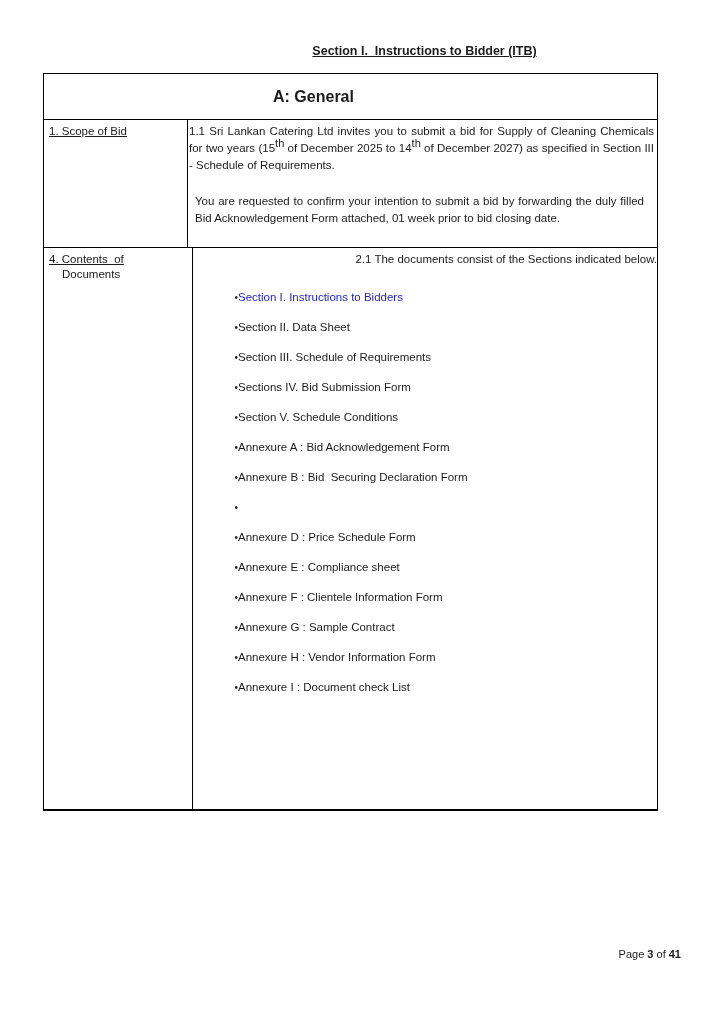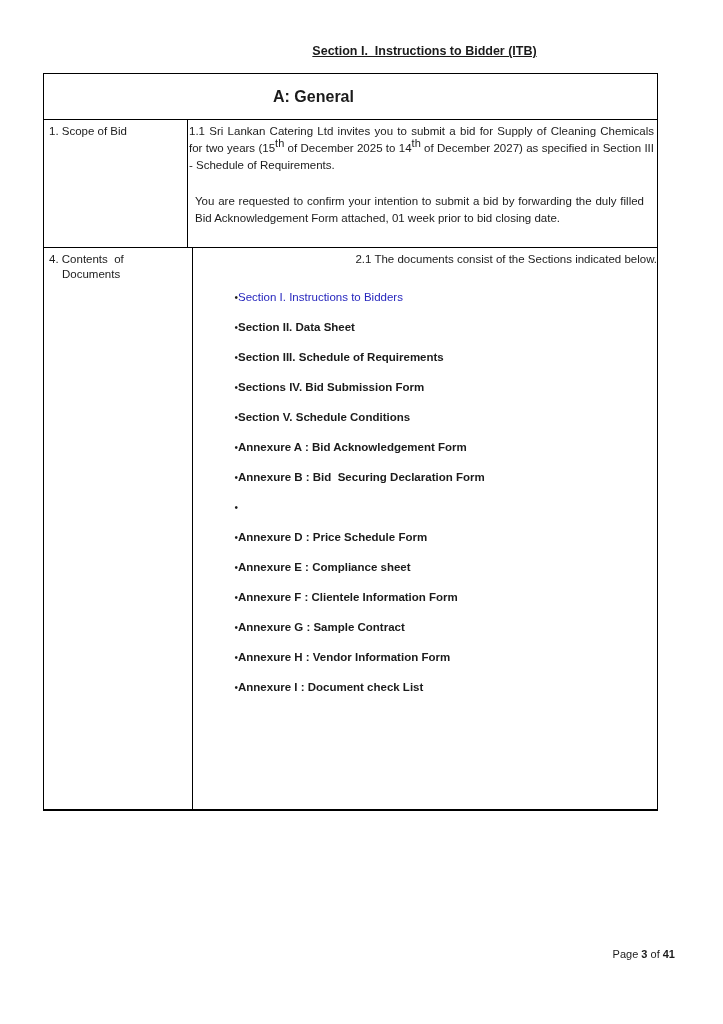--- a/index.html
+++ b/index.html
@@ -32,38 +32,38 @@
   .header-row.a .hdr-text { transform:translateX(-37px); }
   .header-row.b .hdr-text { transform:translateX(-47px); }
 
   .body-row { display:flex; font-size:11.5px; line-height:17px; }
   .row-scope { height:127px; border-bottom:1px solid var(--border, #000); }
   .row-contents { height:561px; }
 
   .cell-label { border-right:1px solid var(--border, #000); padding:4px 4px 0 5px; line-height:15px; }
   .row-scope .cell-label { width:134px; }
   .row-contents .cell-label { width:139px; }
-  .cell-label .line1 { white-space:pre; }
+  .cell-label .line1 { white-space:pre;text-decoration:underline; }
   .cell-label .line2 { margin-left:13px; }
 
   .cell-body { flex:1; min-width:0; }
   .row-scope .cell-body { padding:3px 3px 0 1px; }
   .clause-1 { text-align:justify; }
   .clause-1 sup, .clause-1 .sup { vertical-align:super; font-size:11px; line-height:0; }
   .clause-2 { margin:19px 10px 0 6px; text-align:justify; }
 
   .row-contents .cell-body { padding-top:3px;text-align:right; }
   .contents-intro { padding-left:8px; }
   .doc-list { list-style:none; margin:21px 0 0 0; padding:0; }
   .doc-list li { display:flex; align-items:flex-start; margin-bottom:13px; height:17px; }
   .bullet { width:17px; margin-left:28px; font-size:10px; line-height:17px; flex:none; }
-  .item-text { white-space:pre-wrap;font-weight:bold; }
+  .item-text { white-space:pre-wrap; }
   .link-item .item-text { color:var(--link, #2626bd); font-weight:500; }
 
-  .page-footer { position:absolute; top:948px; right:48px; font-size:11px; }
+  .page-footer { position:absolute; top:948px; right:42px; font-size:11px; }
   .page-footer .num { font-weight:bold; }
 </style>
 </head>
 <body>
 
 <div class="page-title">
   <span>Section I.  Instructions to Bidder (ITB)</span>
 </div>
 
 <div class="doc-table">

